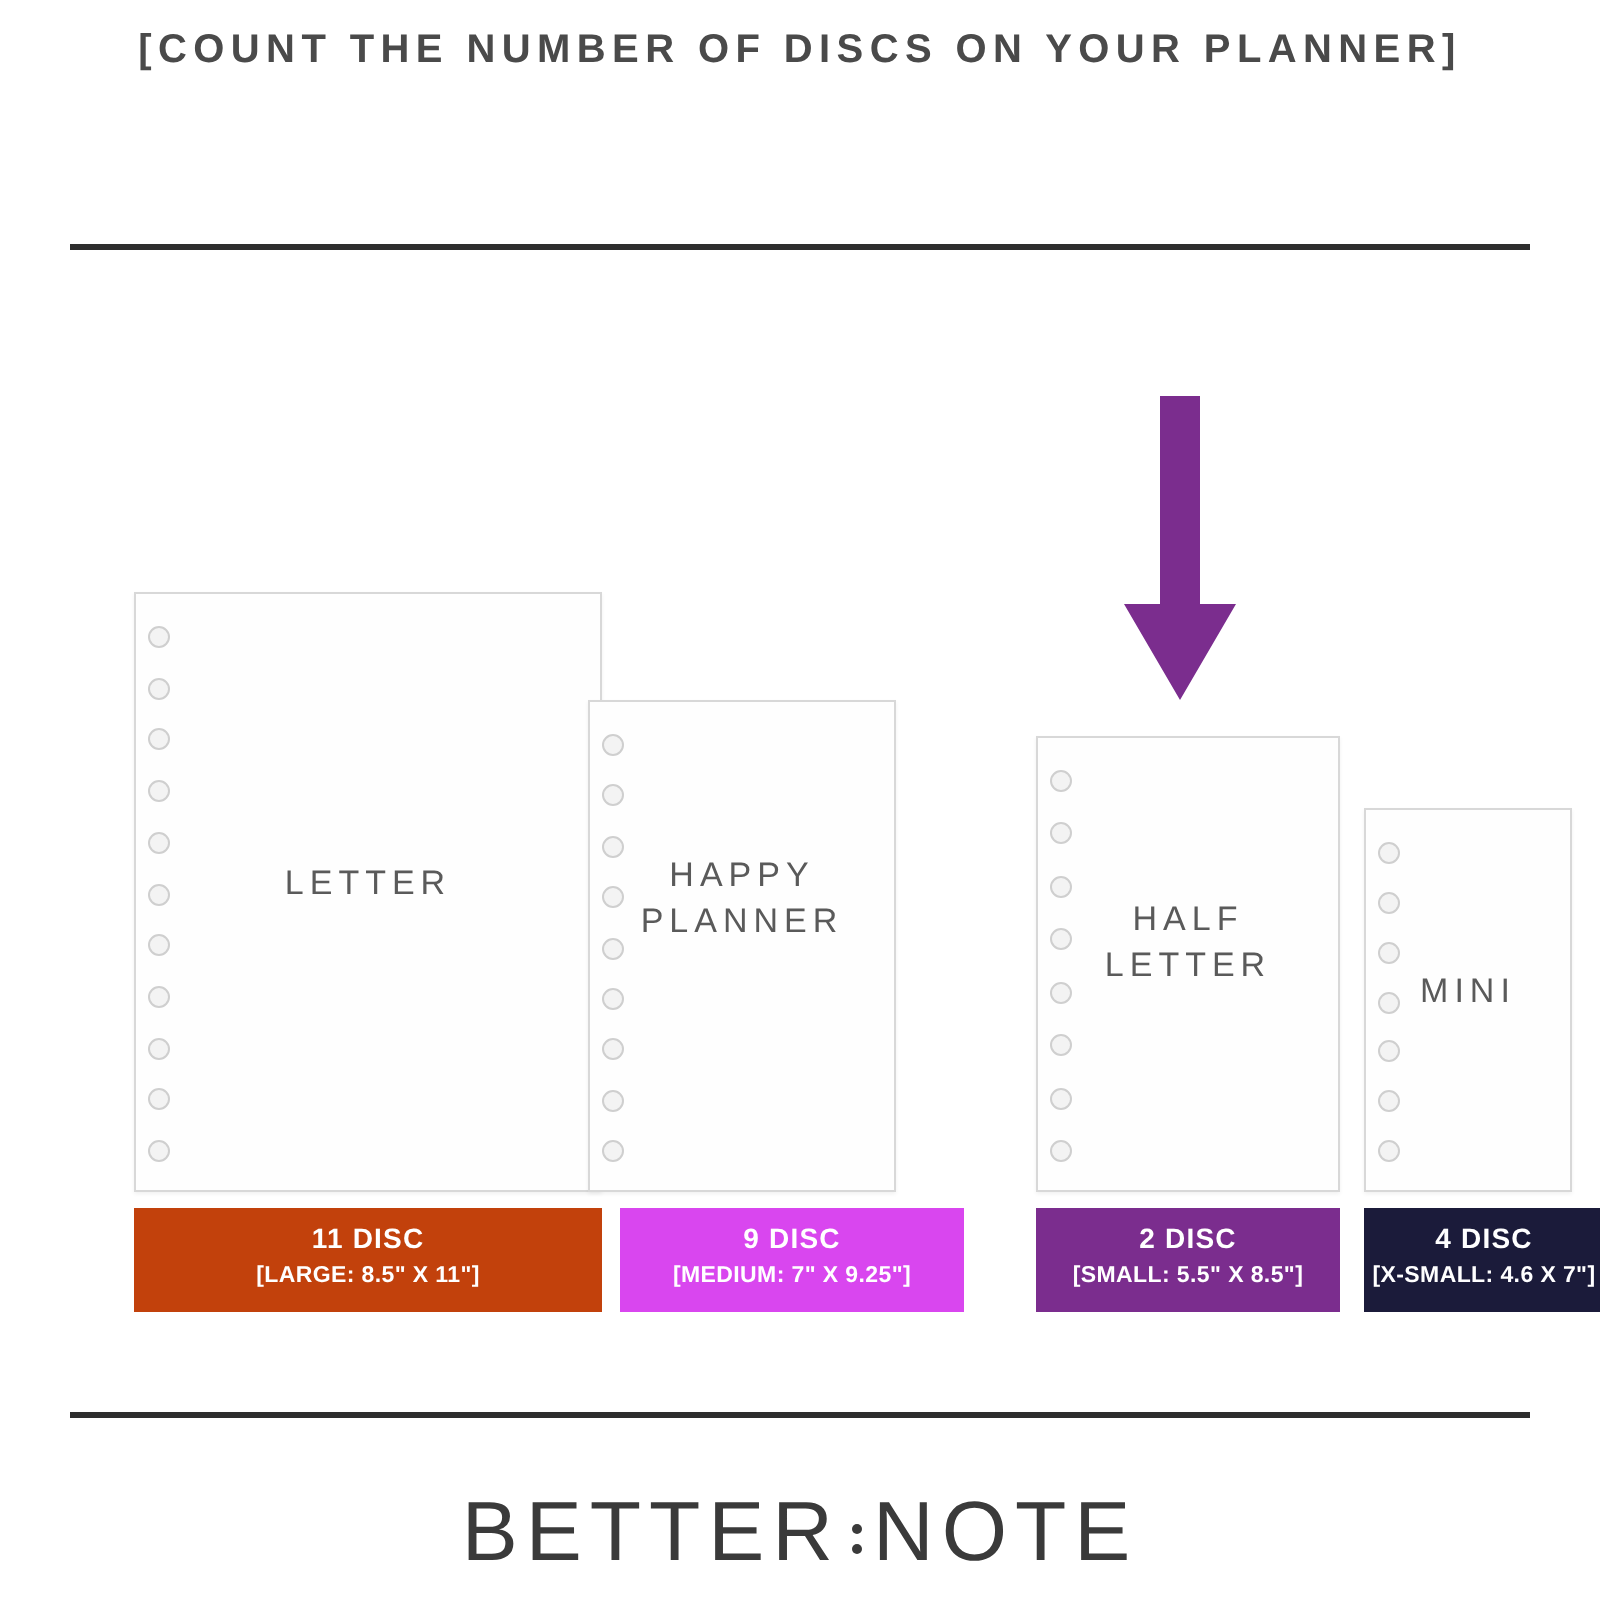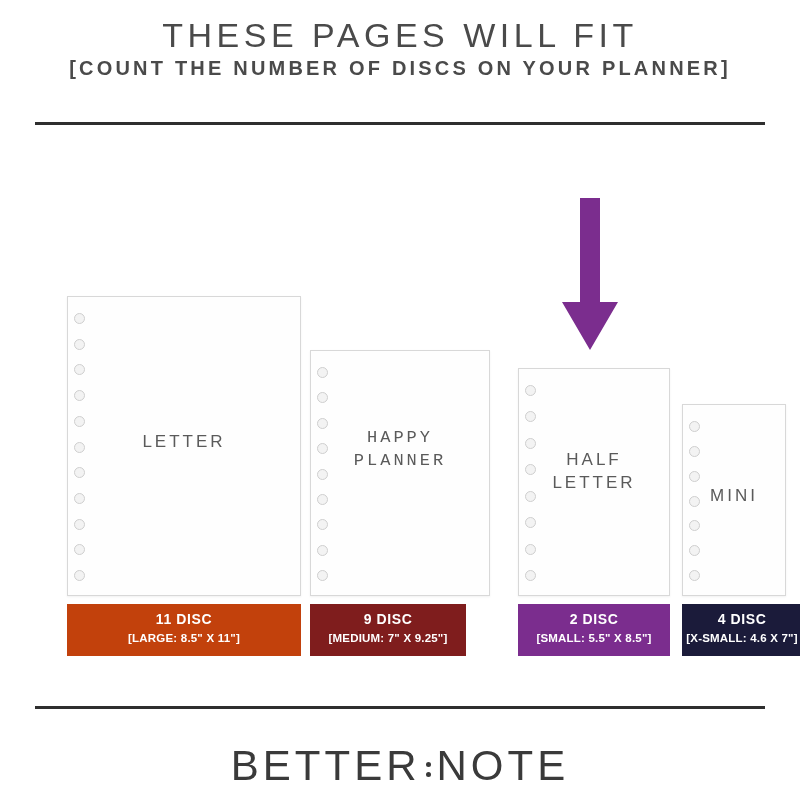--- a/index.html
+++ b/index.html
@@ -146,21 +146,20 @@
   }
   .logo .dots i.d1 { top: 6px; }
   .logo .dots i.d2 { top: 16px; }
 </style>
 </head>
 <body>
 
 <div id="page">
 
   <div class="header">
-    <div class="title">THESE PAGES WILL FIT</div>
     <div class="subtitle">[COUNT THE NUMBER OF DISCS ON YOUR PLANNER]</div>
   </div>
 
   <div class="rule rule-top"></div>
 
   <div class="stage">
 
     <div class="page-col">
       <div class="sheet" style="left:33px; top:296px; width:234px; height:300px;">
         <div class="discs" id="discs-0">
@@ -178,36 +177,36 @@
           </div>
         <div class="sheet-label" style="top:134px;">LETTER</div>
       </div>
       <div class="bar" style="left:33px; top:604px; width:234px; height:52px; background:#c2410c;">
         <span class="bar-title">11 DISC</span>
         <span class="bar-sub">[LARGE: 8.5" X 11"]</span>
       </div>
     </div>
 
     <div class="page-col">
-      <div class="sheet" style="left:276px; top:350px; width:180px; height:246px;font-family:Liberation Mono, monospace;">
+      <div class="sheet" style="left:260px; top:350px; width:154px; height:246px;">
         <div class="discs" id="discs-1">
             <span class="disc" style="top: 16px;"></span>
             <span class="disc" style="top: 41.375px;"></span>
             <span class="disc" style="top: 66.75px;"></span>
             <span class="disc" style="top: 92.125px;"></span>
             <span class="disc" style="top: 117.5px;"></span>
             <span class="disc" style="top: 142.875px;"></span>
             <span class="disc" style="top: 168.25px;"></span>
             <span class="disc" style="top: 193.625px;"></span>
             <span class="disc" style="top: 219px;"></span>
           </div>
         <div class="sheet-label" style="top:76px;">HAPPY
 PLANNER</div>
       </div>
-      <div class="bar" style="left:276px; top:604px; width:156px; height:52px; background:#7f1d1d;">
+      <div class="bar" style="left:276px; top:604px; width:172px; height:52px; background:#d946ef;">
         <span class="bar-title">9 DISC</span>
         <span class="bar-sub">[MEDIUM: 7" X 9.25"]</span>
       </div>
     </div>
 
     <div class="page-col">
       <div class="sheet" style="left:484px; top:368px; width:152px; height:228px;">
         <div class="discs" id="discs-2">
             <span class="disc" style="top: 16px;"></span>
             <span class="disc" style="top: 42.4286px;"></span>

